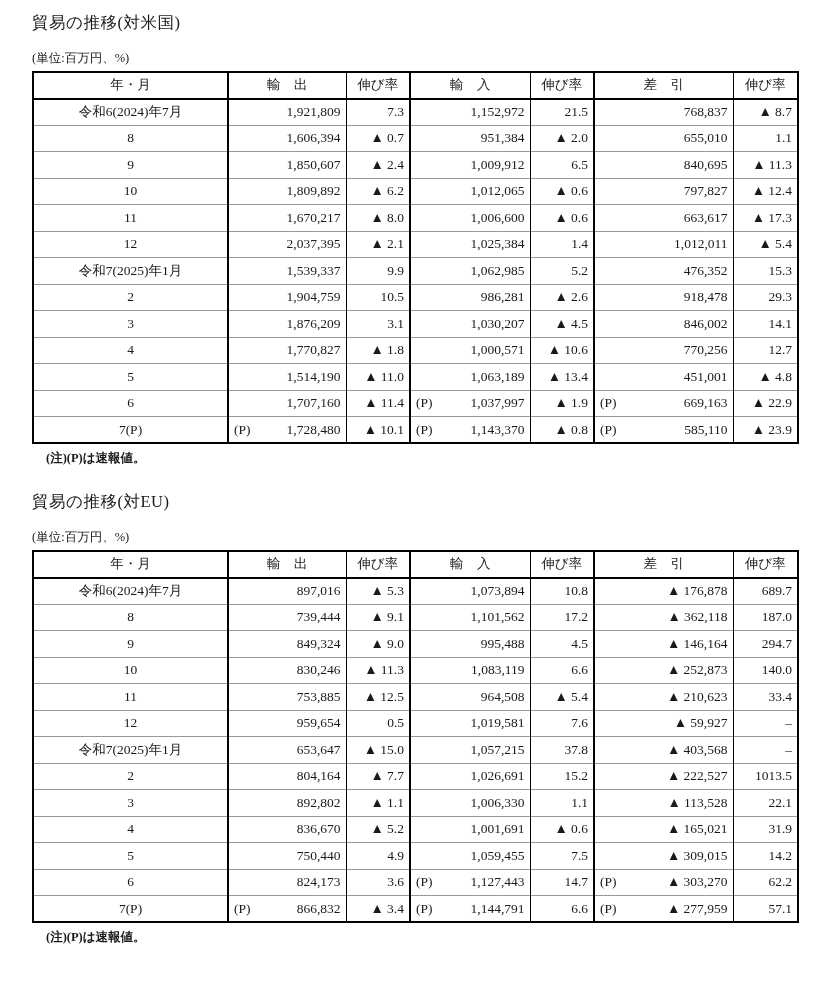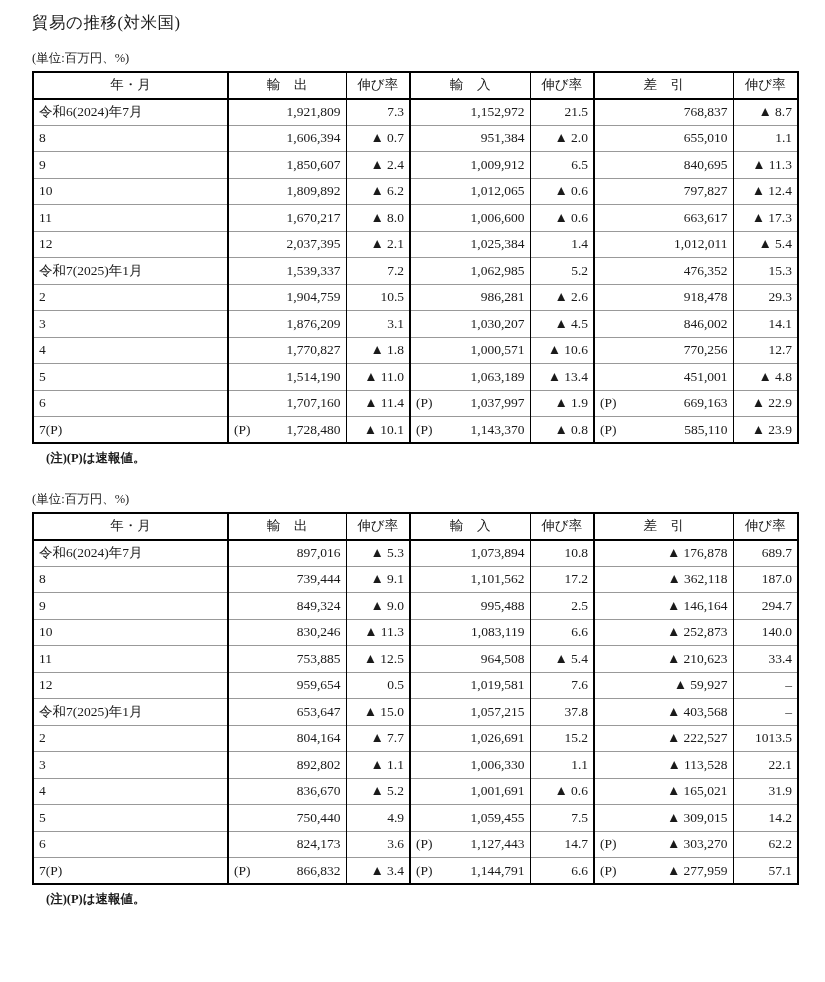--- a/index.html
+++ b/index.html
@@ -38,21 +38,21 @@
   }
   table.stats th, table.stats td {
     padding: 0 5px;
     height: 26.5px;
     box-sizing: border-box;
     white-space: nowrap;
     overflow: hidden;
     font-weight: normal;
   }
   thead th { border-bottom: 2.5px solid #000000; }
-  td.month { }
+  td.month { text-align: center; }
   td.value {
     padding-left: 7px;
     padding-right: 5px;
   }
   td.value .cellflex {
     display: flex;
     justify-content: space-between;
     align-items: baseline;
   }
   td.rate { text-align: right; padding-right: 5px; }
@@ -240,21 +240,21 @@
             <td class="rate thin-left">▲ 5.4</td>
           </tr>
           <tr>
             <td class="month">令和7(2025)年1月</td>
             <td class="value thick-left">
               <div class="cellflex">
                 <span></span>
                 <span>1,539,337</span>
               </div>
             </td>
-            <td class="rate thin-left">7.2</td>
+            <td class="rate thin-left">9.9</td>
             <td class="value thick-left">
               <div class="cellflex">
                 <span></span>
                 <span>1,062,985</span>
               </div>
             </td>
             <td class="rate thin-left">5.2</td>
             <td class="value thick-left">
               <div class="cellflex">
                 <span></span>
@@ -406,20 +406,21 @@
               </div>
             </td>
             <td class="rate thin-left">▲ 23.9</td>
           </tr>
         </tbody>
     </table>
     <div class="footnote">(注)(P)は速報値。</div>
   </section>
 
   <section class="table-section">
+    <h2 class="table-title">貿易の推移(対EU)</h2>
     <div class="unit-note">(単位:百万円、%)</div>
     <table class="stats">
       <colgroup>
         <col style="width:195px">
           <col style="width:118px">
           <col style="width:64px">
         <col style="width:120px">
           <col style="width:64px">
           <col style="width:139px">
           <col style="width:65px">
@@ -492,21 +493,21 @@
                 <span>849,324</span>
               </div>
             </td>
             <td class="rate thin-left">▲ 9.0</td>
             <td class="value thick-left">
               <div class="cellflex">
                 <span></span>
                 <span>995,488</span>
               </div>
             </td>
-            <td class="rate thin-left">2.5</td>
+            <td class="rate thin-left">4.5</td>
             <td class="value thick-left">
               <div class="cellflex">
                 <span></span>
                 <span>▲ 146,164</span>
               </div>
             </td>
             <td class="rate thin-left">294.7</td>
           </tr>
           <tr>
             <td class="month">10</td>

